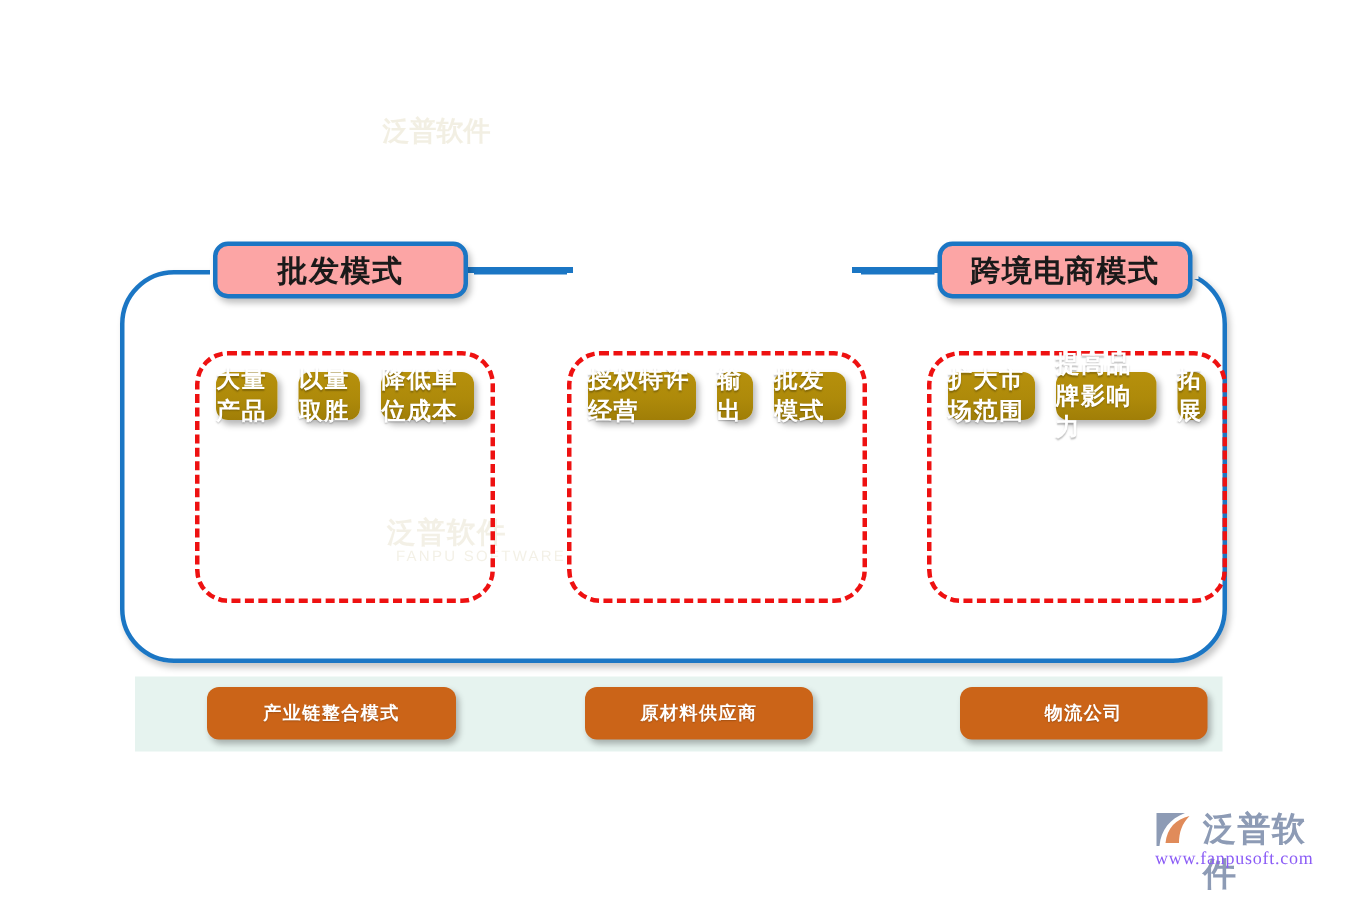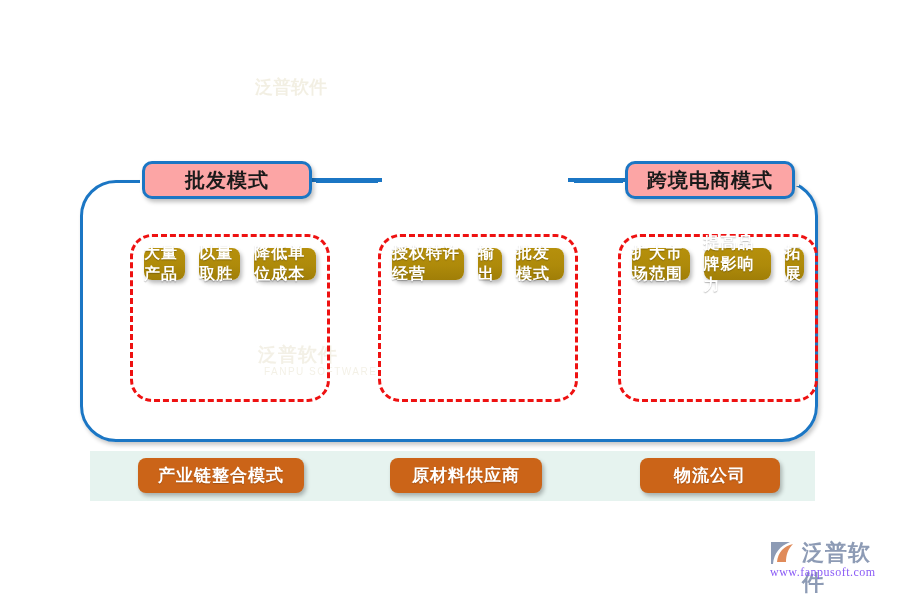--- a/index.html
+++ b/index.html
@@ -174,33 +174,33 @@
     height: 50px;
     background: #e6f3ef;
   }
   .bottom-item {
     position: absolute;
     top: 458px;
     height: 35px;
     border-radius: 8px;
     background: #cb6418;
     color: #ffffff;
-    font-size: 17px;
+    font-size: 12px;
     font-weight: bold;
     display: flex;
     align-items: center;
     justify-content: center;
     letter-spacing: 1px;
     box-shadow: 2px 3px 4px rgba(0,0,0,0.28);
     text-shadow: 0 1px 1px rgba(0,0,0,0.2);
     font-family: Liberation Mono, monospace;
   }
   #bottom-item-0 { left: 138px; width: 166px; }
   #bottom-item-1 { left: 390px; width: 152px; text-align: center; }
-  #bottom-item-2 { left: 640px; width: 140px; }
+  #bottom-item-2 { left: 640px; width: 165px; }
 
   
   #logo {
     position: absolute;
     left: 768px;
     top: 538px;
     width: 120px;
     height: 50px;
   }
   #logo-mark {

